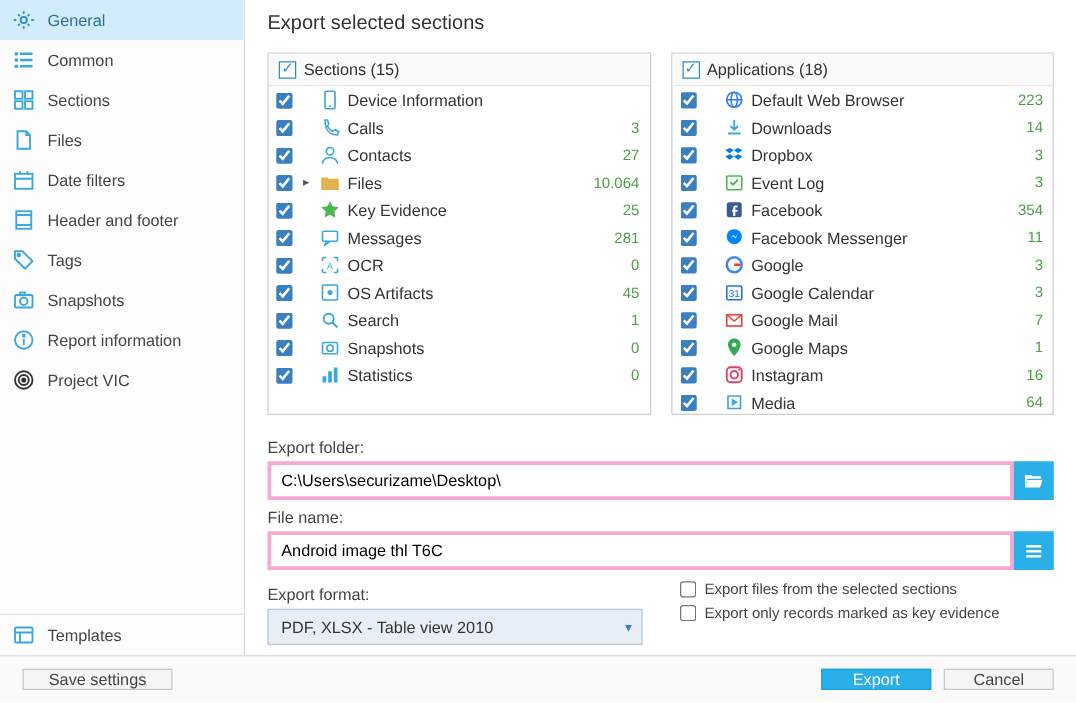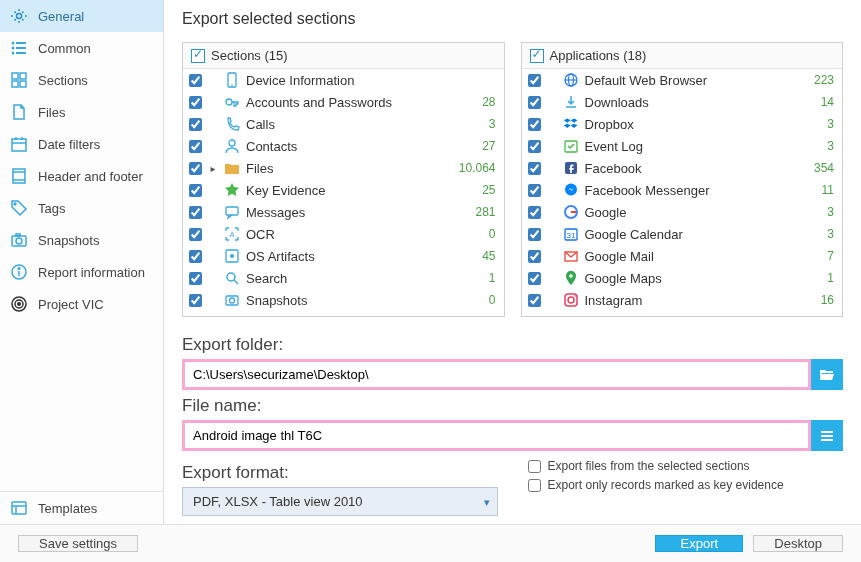--- a/index.html
+++ b/index.html
@@ -1,18 +1,18 @@
 <!DOCTYPE html>
 <html><head>
 <meta charset="utf-8">
 <style>
 * { box-sizing: border-box; margin: 0; padding: 0; }
 body { font-family: "Segoe UI", Tahoma, sans-serif; font-size: 13px; color: #333; background: #fff; width: 861px; height: 562px; overflow: hidden; display: flex; flex-direction: column; }
 .main { flex: 1; display: flex; overflow: hidden; }
-.sidebar { width: 164px; background: #fdfdfd; border-right: 1px solid #ddd; display: flex; flex-direction: column; }
+.sidebar { width: 196px; background: #fdfdfd; border-right: 1px solid #ddd; display: flex; flex-direction: column; }
 .sidebar-top { flex: 1; overflow-y: auto; }
 .sidebar-item { display: flex; align-items: center; gap: 10px; padding: 7px 10px; cursor: pointer; color: #444; }
 .sidebar-item.active { background: #d3ecfb; color: #2c6f9b; }
 .sidebar-icon { width: 18px; height: 18px; display: flex; align-items: center; justify-content: center; color: #3aa8dd; flex-shrink: 0; }
 .sidebar-item.active .sidebar-icon { color: #2c8fc8; }
 .sidebar-bottom { border-top: 1px solid #e3e3e3; }
 .content { flex: 1; display: flex; flex-direction: column; padding: 10px 18px 0 18px; overflow: hidden; }
 .content h1 { font-size: 16px; font-weight: 400; color: #333; margin-bottom: 14px; }
 .panels { display: flex; gap: 16px; flex: 1; min-height: 0; }
 .panel { flex: 1; border: 1px solid #cfcfcf; display: flex; flex-direction: column; background: #fff; min-height: 0; }
@@ -20,21 +20,21 @@
 .panel-header .chk { width: 14px; height: 14px; border: 1px solid #2c8fc8; background: #fff; position: relative; display: inline-block; flex-shrink: 0; }
 .panel-header .chk::after { content: "✓"; position: absolute; top: -3px; left: 1px; font-size: 12px; color: #2c8fc8; }
 .panel-body { flex: 1; overflow-y: scroll; }
 .list-row { display: flex; align-items: center; padding: 3px 8px 3px 6px; gap: 6px; }
 .list-row input[type=checkbox] { width: 13px; height: 13px; accent-color: #3a7fbf; flex-shrink: 0; }
 .list-row .row-icon { width: 16px; height: 16px; display: flex; align-items: center; justify-content: center; flex-shrink: 0; }
 .list-row .row-label { flex: 1; white-space: nowrap; overflow: hidden; text-overflow: ellipsis; }
 .list-row .row-count { color: #4c9f45; font-size: 12px; }
 .expand-tri { width: 10px; font-size: 10px; color: #555; text-align: center; flex-shrink: 0; }
 .form-area { padding: 12px 0 8px 0; }
-.field-label { font-size: 17px; color: #444; margin: 6px 0 4px; }
+.field-label { font-size: 13px; color: #444; margin: 6px 0 4px; }
 .input-row { display: flex; align-items: stretch; }
 .input-row input[type=text] { flex: 1; border: 3px solid #f9a8d4; padding: 5px 8px; font-size: 13px; font-family: inherit; }
 .input-btn { width: 32px; background: #29b0e8; color: #fff; border: none; display: flex; align-items: center; justify-content: center; cursor: pointer; border-left: none; }
 .format-row { display: flex; gap: 30px; align-items: flex-start; margin-top: 6px; }
 .format-left { flex: 1; min-width: 0; }
 .format-right { flex: 1; display: flex; flex-direction: column; gap: 5px; padding-top: 2px; }
 .select-wrap { position: relative; }
 .select-wrap select { width: 100%; border: 1px solid #b8c8d8; background: #e8eef5; padding: 6px 28px 6px 10px; font-size: 13px; font-family: inherit; appearance: none; cursor: pointer; color: #333; }
 .select-caret { position: absolute; right: 8px; top: 50%; transform: translateY(-50%); pointer-events: none; color: #3a7fbf; font-size: 11px; }
 .check-line { display: flex; align-items: center; gap: 7px; font-size: 12px; color: #444; }
@@ -188,32 +188,20 @@
                 </svg>
               </span>
               <span class="row-label">Device Information</span>
               <span class="row-count"></span>
             </div>
             <div class="list-row">
               <input type="checkbox" checked="" style="">
               <span class="expand-tri"></span>
               <span class="row-icon">
                 <svg width="16" height="16" viewBox="0 0 16 16">
-                  <circle cx="5" cy="8" r="3" fill="none" stroke="#3aa8dd" stroke-width="1.3"></circle>
-                  <path d="M8 8h6v2h-2v2h-2v-4" fill="none" stroke="#3aa8dd" stroke-width="1.3"></path>
-                </svg>
-              </span>
-              <span class="row-label">Accounts and Passwords</span>
-              <span class="row-count">28</span>
-            </div>
-            <div class="list-row">
-              <input type="checkbox" checked="" style="">
-              <span class="expand-tri"></span>
-              <span class="row-icon">
-                <svg width="16" height="16" viewBox="0 0 16 16">
                   <path d="M4 2c0 8 4 12 10 12l1-3-3-1-2 1c-2-1-3-2-4-4l1-2-1-3z" fill="none" stroke="#3aa8dd" stroke-width="1.3"></path>
                 </svg>
               </span>
               <span class="row-label">Calls</span>
               <span class="row-count">3</span>
             </div>
             <div class="list-row">
               <input type="checkbox" checked="" style="">
               <span class="expand-tri"></span>
               <span class="row-icon">
@@ -527,14 +515,14 @@
         </div>
       </div>
     </div>
   </div>
 </div>
 
 <div class="footer">
   <button class="btn">Save settings</button>
   <span class="spacer"></span>
   <button class="btn primary">Export</button>
-  <button class="btn">Desktop</button>
+  <button class="btn">Cancel</button>
 </div>
 
 </body></html>

